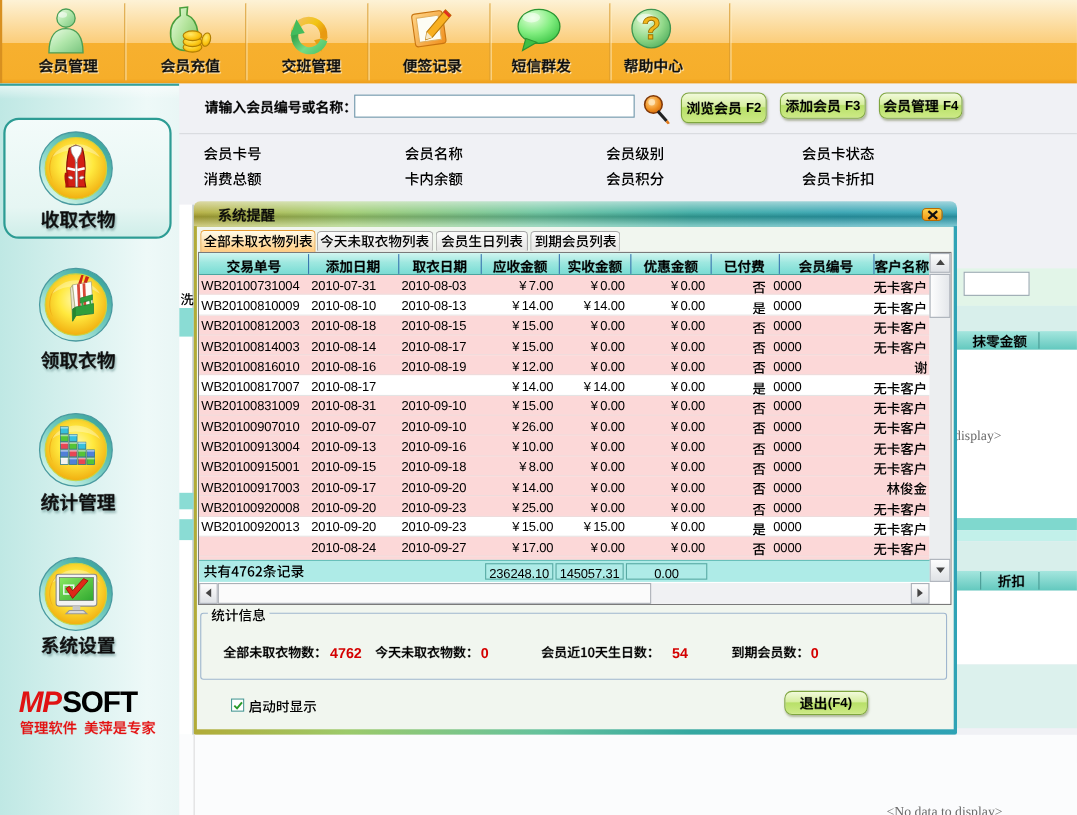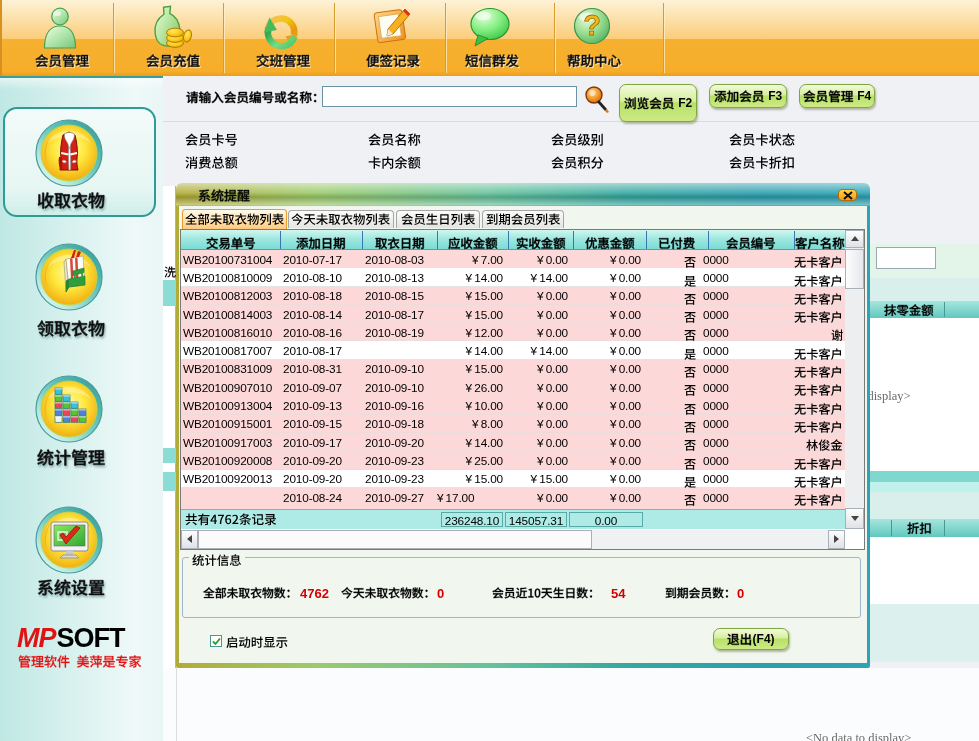--- a/index.html
+++ b/index.html
@@ -468,21 +468,21 @@
           <stop offset="0" stop-color="#ffd890"></stop>
           <stop offset=".55" stop-color="#f09020"></stop>
           <stop offset="1" stop-color="#c05808"></stop>
         </radialGradient>
       </defs>
 <circle cx="11" cy="10" r="8" fill="url(#mg)" stroke="#803808" stroke-width="1.4"></circle>
 <circle cx="9.5" cy="8" r="3" fill="#ffe8c0" opacity=".8"></circle>
 <path d="M16 15 L24 24 L22 26 L14 17 Z" fill="#222"></path>
 <path d="M22 26 L24 24 L26 27 L24 28 Z" fill="#e07818"></path>
     </svg>
-    <div class="z gbtn" style="left:619.0px;top:84.0px;width:78.0px;height:38px">
+    <div class="z gbtn" style="left:619.0px;top:84.0px;width:78.0px;height:28px">
       <svg class="zi" style="width:50.4px;height:12.60px;" viewBox="0 0 4000 1000" preserveAspectRatio="none">
         <g fill="#000" stroke="#000" stroke-width="26">
           <use href="#u6D4F" x="0"></use>
           <use href="#u89C8" x="1000"></use>
           <use href="#u4F1A" x="2000"></use>
           <use href="#u5458" x="3000"></use>
         </g>
       </svg>
       <b class="fk">F2</b>
     </div>
@@ -758,21 +758,21 @@
     <div class="z" style="left:280.0px;top:231.0px;width:1.0px;height:18.0px;background:#3a76ae"></div>
     <div class="z" style="left:362.0px;top:231.0px;width:1.0px;height:18.0px;background:#3a76ae"></div>
     <div class="z" style="left:437.0px;top:231.0px;width:1.0px;height:18.0px;background:#3a76ae"></div>
     <div class="z" style="left:508.0px;top:231.0px;width:1.0px;height:18.0px;background:#3a76ae"></div>
     <div class="z" style="left:573.0px;top:231.0px;width:1.0px;height:18.0px;background:#3a76ae"></div>
     <div class="z" style="left:646.0px;top:231.0px;width:1.0px;height:18.0px;background:#3a76ae"></div>
     <div class="z" style="left:708.0px;top:231.0px;width:1.0px;height:18.0px;background:#3a76ae"></div>
     <div class="z" style="left:794.0px;top:231.0px;width:1.0px;height:18.0px;background:#3a76ae"></div>
     <div class="z" style="left:181.0px;top:250.0px;width:664.0px;height:18.3px;background:#fcd8d8;border-bottom:1px solid #eedcdc"></div>
     <div class="z ct" style="left:183px;top:252.6px">WB20100731004</div>
-    <div class="z ct" style="left:283px;top:252.6px">2010-07-17</div>
+    <div class="z ct" style="left:283px;top:252.6px">2010-07-31</div>
     <div class="z ct" style="left:365px;top:252.6px">2010-08-03</div>
     <div class="z ct" style="left:437.0px;top:252.6px;width:66px;text-align:right">¥ 7.00</div>
     <div class="z ct" style="left:508.0px;top:252.6px;width:60px;text-align:right">¥ 0.00</div>
     <div class="z ct" style="left:573.0px;top:252.6px;width:68px;text-align:right">¥ 0.00</div>
     <div class="z" style="left:684px;top:252.6px"><svg class="zi" style="width:12.2px;height:12.20px;" viewBox="0 0 1000 1000" preserveAspectRatio="none">
         <g fill="#000">
           <use href="#u5426" x="0"></use>
         </g>
       </svg></div>
     <div class="z ct" style="left:703px;top:252.6px">0000</div>
@@ -1029,21 +1029,21 @@
           <use href="#u65E0" x="0"></use>
           <use href="#u5361" x="1000"></use>
           <use href="#u5BA2" x="2000"></use>
           <use href="#u6237" x="3000"></use>
         </g>
       </svg></div>
     <div class="z" style="left:181.0px;top:487.9px;width:664.0px;height:18.3px;background:#fcd8d8;border-bottom:1px solid #eedcdc"></div>
     <div class="z ct" style="left:183px;top:513px">WB20100924015</div>
     <div class="z ct" style="left:283px;top:490.5px">2010-08-24</div>
     <div class="z ct" style="left:365px;top:490.5px">2010-09-27</div>
-    <div class="z ct" style="left:437.0px;top:490.5px;width:66px;text-align:left">¥ 17.00</div>
+    <div class="z ct" style="left:437.0px;top:490.5px;width:66px;text-align:right">¥ 17.00</div>
     <div class="z ct" style="left:508.0px;top:490.5px;width:60px;text-align:right">¥ 0.00</div>
     <div class="z ct" style="left:573.0px;top:490.5px;width:68px;text-align:right">¥ 0.00</div>
     <div class="z" style="left:684px;top:490.5px"><svg class="zi" style="width:12.2px;height:12.20px;" viewBox="0 0 1000 1000" preserveAspectRatio="none">
         <g fill="#000">
           <use href="#u5426" x="0"></use>
         </g>
       </svg></div>
     <div class="z ct" style="left:703px;top:490.5px">0000</div>
     <div class="z" style="left:794.2px;top:490.5px"><svg class="zi" style="width:48.8px;height:12.20px;" viewBox="0 0 4000 1000" preserveAspectRatio="none">
         <g fill="#000">

